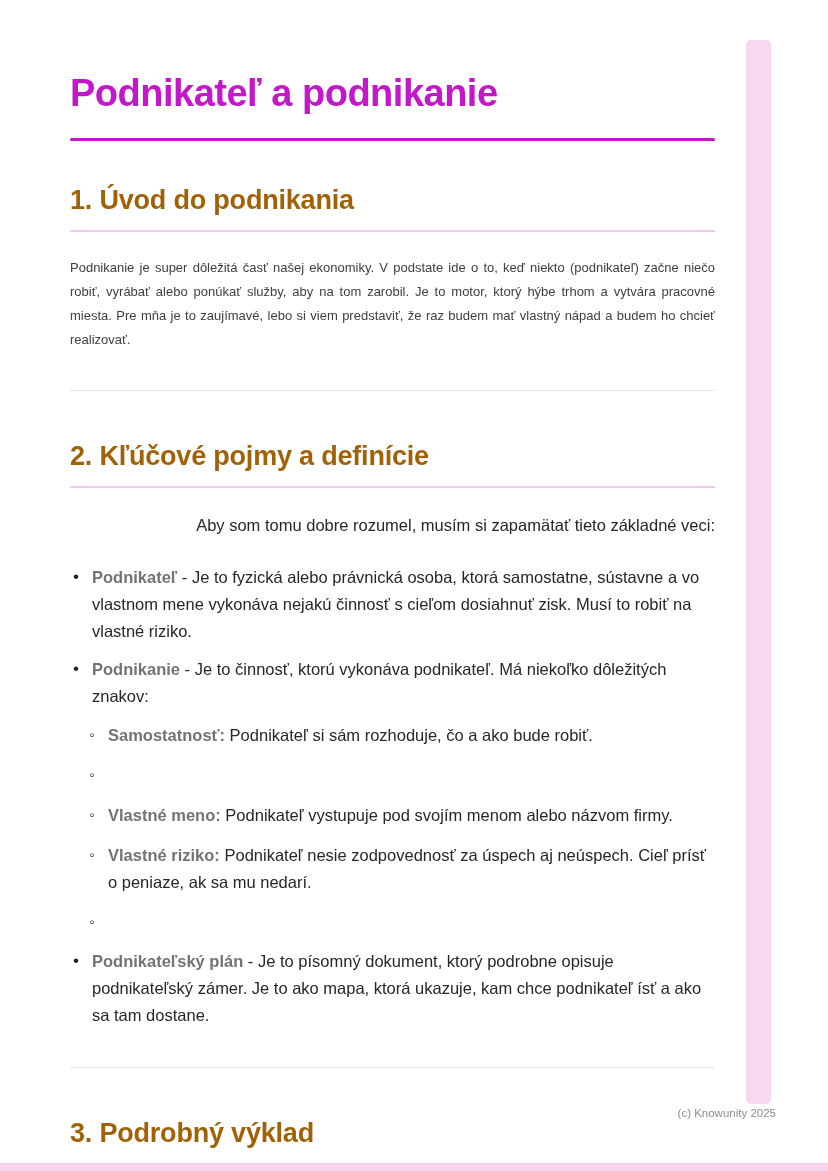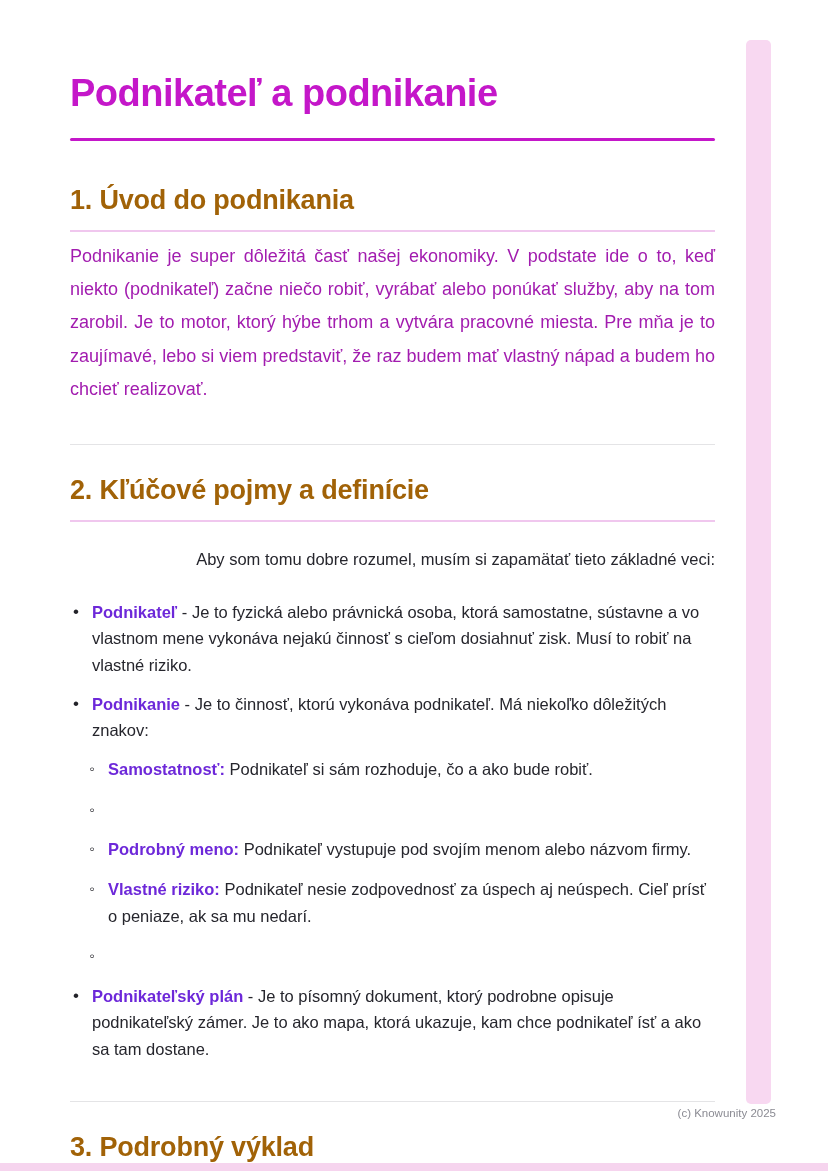--- a/index.html
+++ b/index.html
@@ -36,27 +36,27 @@
     font-weight: 700;
     color: #a16207;
     letter-spacing: -0.2px;
   }
   .heading-rule {
     height: 2px;
     background: #f0c7ee;
     margin-top: 14px;
   }
   .sec-1 .section-heading { margin-top: 44px; }
-  .sec-2 .section-heading, .sec-3 .section-heading { margin-top: 30px; }
+  .sec-2 .section-heading, .sec-3 .section-heading { margin-top: 50px; }
   .body-par {
-    margin-top: 8px;
-    font-size: 18px;
+    margin-top: 24px;
+    font-size: 13px;
     line-height: 1.85;
     text-align: justify;
-    color: #a21caf;
+    color: #404040;
   }
   .intro-par {
     margin-top: 24px;
     font-size: 16.5px;
     line-height: 1.6;
     color: #26262d;
     text-align: right;
   }
   .divider {
     height: 1px;
@@ -94,21 +94,21 @@
     line-height: 1.6;
     color: #26262d;
   }
   .sub-marker {
     flex: 0 0 12px;
     text-align: center;
     font-size: 15px;
     line-height: 1.7;
     color: #232329;
   }
-  .term { font-weight: 700; color: #6d28d9; }
+  .term { font-weight: 700; color: #737373; }
   .footer-credit {
     position: absolute;
     right: 52px;
     bottom: 52px;
     font-size: 11.5px;
     color: #8b8b93;
     z-index: 3;
   }
   .side-stripe {
     position: absolute;
@@ -171,21 +171,21 @@
           <ul class="sub-list">
             <li class="sub-item">
               <span class="sub-marker">◦</span>
               <span><span class="term">Samostatnosť:</span><span> Podnikateľ si sám rozhoduje, čo a ako bude robiť.</span></span>
             </li>
             <li class="sub-item">
               <span class="sub-marker">◦</span>
             </li>
             <li class="sub-item">
               <span class="sub-marker">◦</span>
-              <span><span class="term">Podrobný meno:</span><span> Podnikateľ vystupuje pod svojím menom alebo názvom firmy.</span></span>
+              <span><span class="term">Vlastné meno:</span><span> Podnikateľ vystupuje pod svojím menom alebo názvom firmy.</span></span>
             </li>
             <li class="sub-item">
               <span class="sub-marker">◦</span>
               <span><span class="term">Vlastné riziko:</span><span> Podnikateľ nesie zodpovednosť za úspech aj neúspech. Cieľ prísť o peniaze, ak sa mu nedarí.</span></span>
             </li>
             <li class="sub-item">
               <span class="sub-marker">◦</span>
             </li>
           </ul>
         </li>

